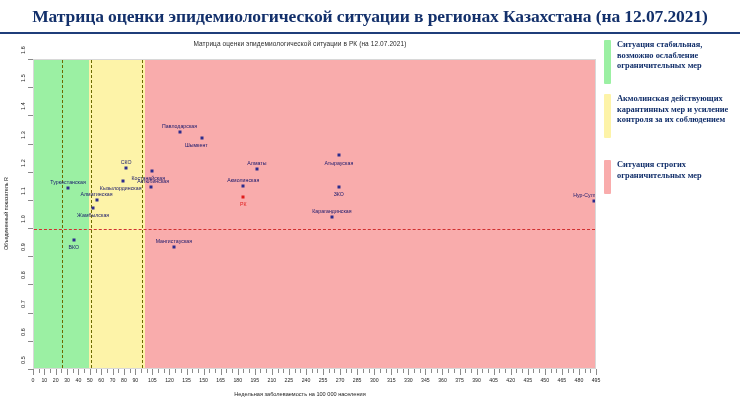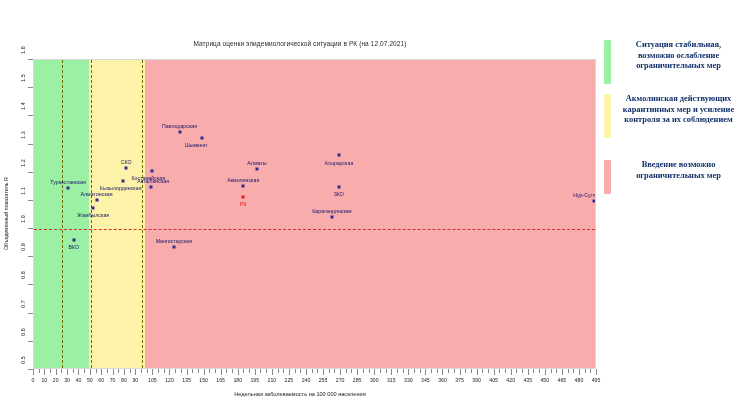--- a/index.html
+++ b/index.html
@@ -170,34 +170,36 @@
     flex: 0 0 auto;
     width: 7px;
     border-radius: 1px;
   }
   .legend-text {
     font-family: "Liberation Serif", serif;
     font-weight: bold;
     font-size: 8.4px;
     line-height: 10.6px;
     color: #13306b;
-    text-align: center;
   }
   #legend-item-0 { top: 2px; }
   #legend-item-0 .legend-swatch { background: #9bf0a3; height: 44px; }
   #legend-item-1 { top: 56px; }
   #legend-item-1 .legend-swatch { background: #fdf3a8; height: 44px; }
   #legend-item-2 { top: 122px; }
   #legend-item-2 .legend-swatch { background: #f9acac; height: 34px; }
 </style>
 </head>
 <body>
 
 <div id="root">
 
+  <div id="title-bar">
+    <div id="page-title">Матрица оценки эпидемиологической ситуации в регионах Казахстана (на 12.07.2021)</div>
+  </div>
 
   <div id="chart-panel">
 
     <div id="chart-title">Матрица оценки эпидемиологической ситуации в РК (на 12.07.2021)</div>
 
     <div id="y-title">
       <span>Объединенный показатель R</span>
     </div>
 
     <div id="y-labels">
@@ -429,17 +431,17 @@
     <div class="legend-item" id="legend-item-0">
       <div class="legend-swatch"></div>
       <div class="legend-text">Ситуация стабильная, возможно ослабление ограничительных мер</div>
     </div>
     <div class="legend-item" id="legend-item-1">
       <div class="legend-swatch"></div>
       <div class="legend-text">Акмолинская действующих карантинных мер и усиление контроля за их соблюдением</div>
     </div>
     <div class="legend-item" id="legend-item-2">
       <div class="legend-swatch"></div>
-      <div class="legend-text">Введение возможно ограничительных мер</div>
+      <div class="legend-text">Ситуация строгих ограничительных мер</div>
     </div>
   </div>
 
 </div>
 
 </body></html>

